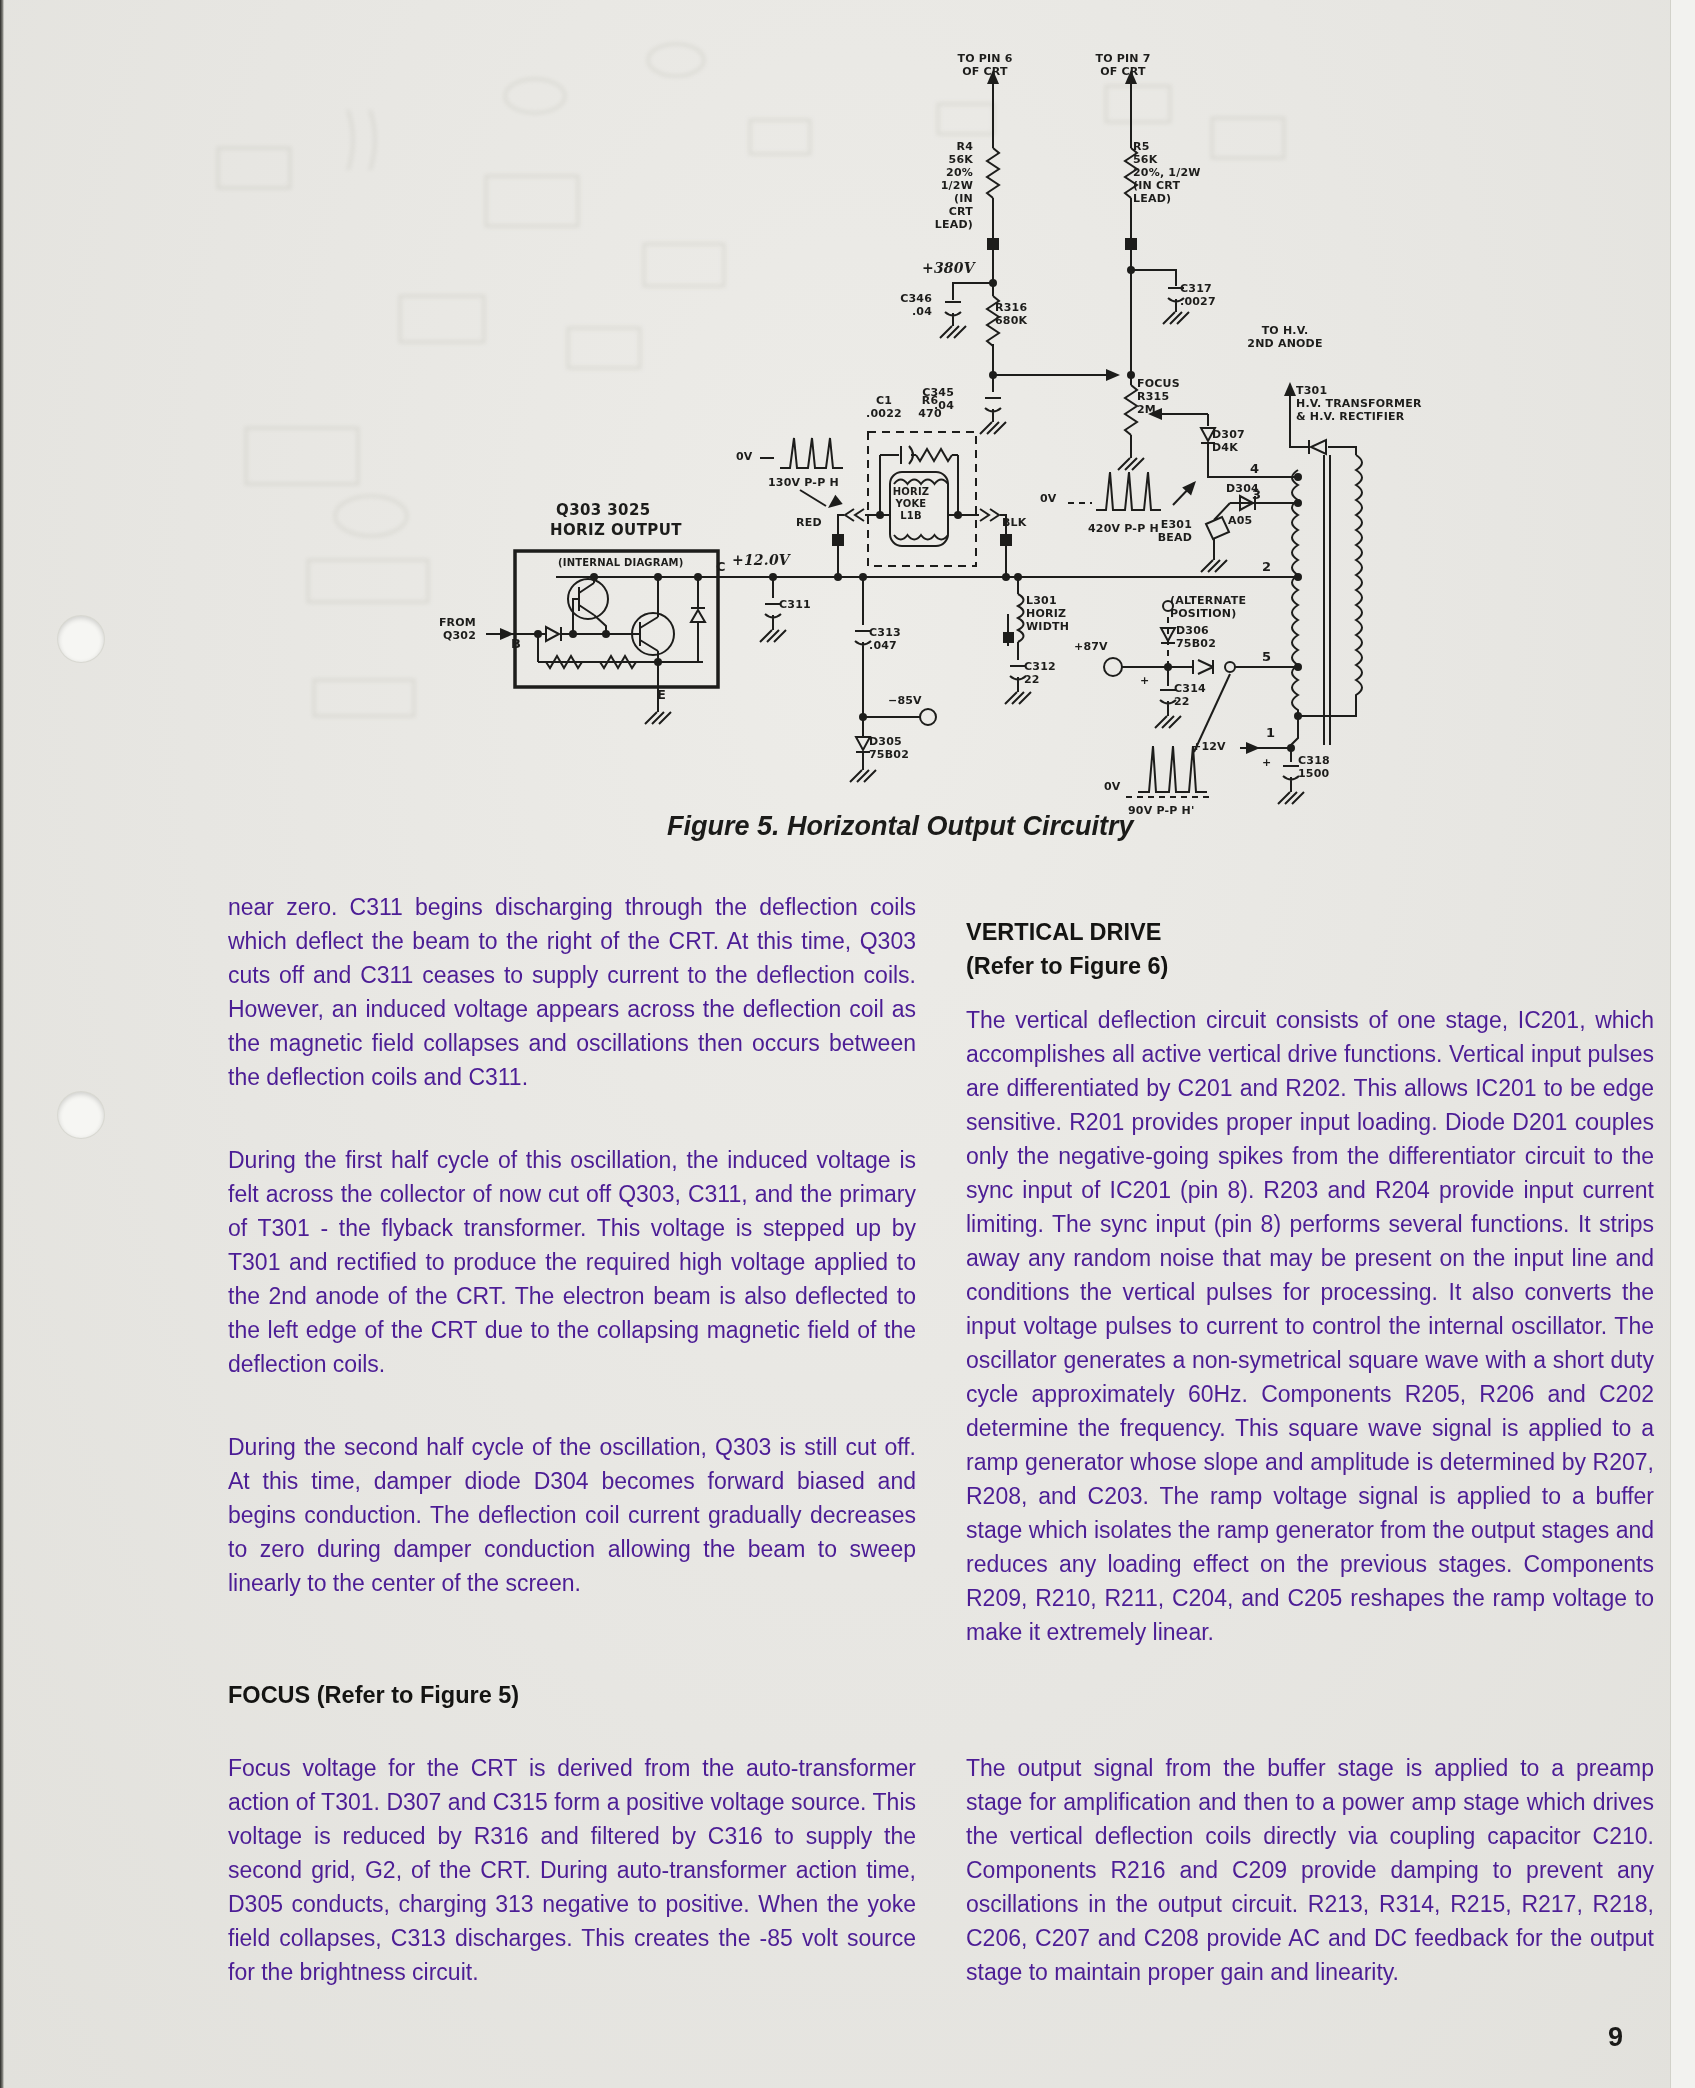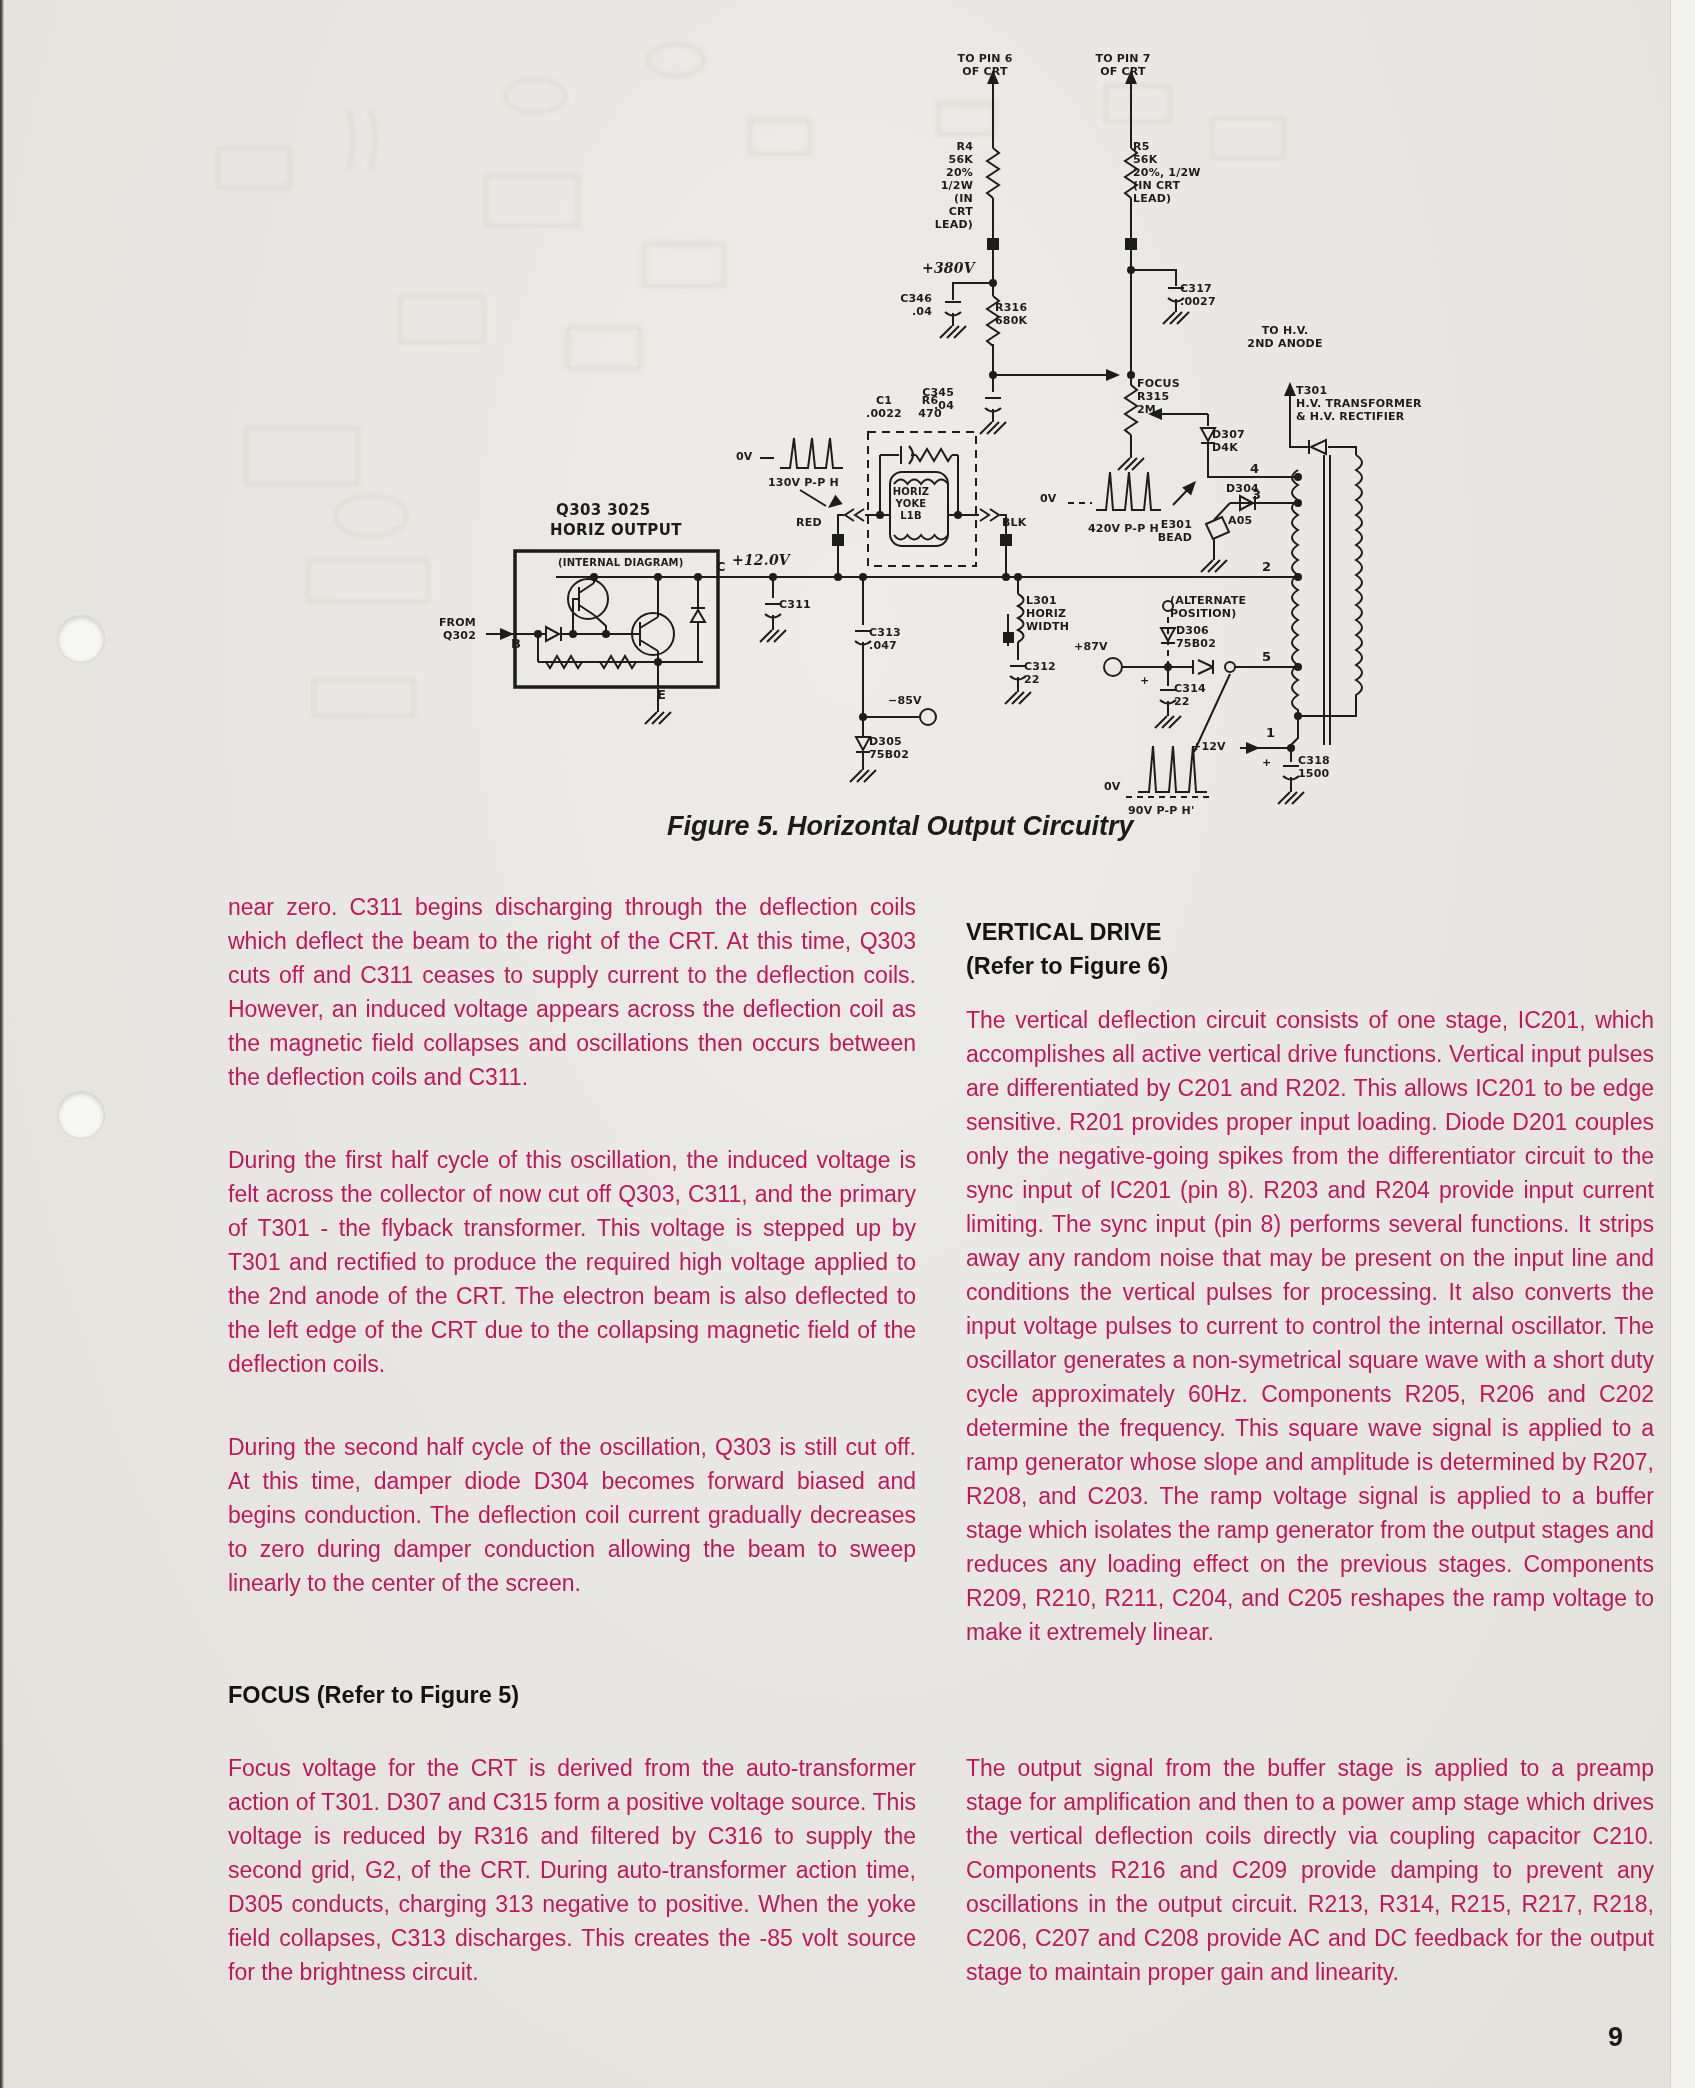--- a/index.html
+++ b/index.html
@@ -15,21 +15,21 @@
   .schematic{position:absolute;left:0;top:0;width:1695px;height:860px;padding-left:8px;}
   .slabel{position:absolute;font:bold 11px/13px "DejaVu Sans",sans-serif;color:#1d1d1b;
        white-space:pre-line;letter-spacing:.2px;}
   .ctr{text-align:center;} .rgt{text-align:right;}
   .pin{font-size:13px;line-height:13px;}
   .hand{font:italic 700 14px/14px "DejaVu Serif",serif;}
   .big{font-size:15px;line-height:17px;letter-spacing:.4px;}
   .caption{position:absolute;left:667px;top:810px;width:510px;text-align:left;
        font:italic 600 27px/32px "Liberation Sans",sans-serif;color:#1b1b19;}
   .para{position:absolute;width:688px;font:23px/34px "Liberation Sans",sans-serif;
-       color:#be185d;text-align:justify;}
+       color:#4c1d95;text-align:justify;}
   .head{position:absolute;width:688px;font:bold 23.5px/34px "Liberation Sans",sans-serif;
        color:#141412;white-space:pre-line;}
   .pagenum{position:absolute;left:1608px;top:2022px;font:bold 27px "Liberation Sans",sans-serif;color:#1a1a18;}
 </style>
 </head>
 <body>
 
 <div class="edge-left"></div>
 <div class="edge-right"></div>
 <div class="punch" style="left:58px;top:616px;"></div>

